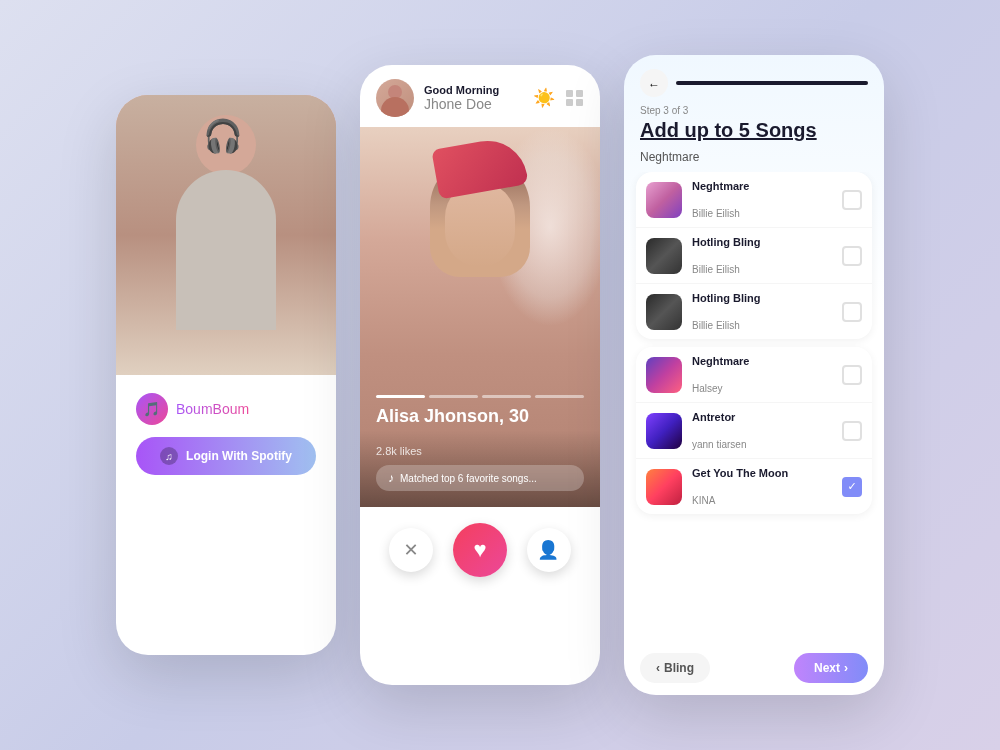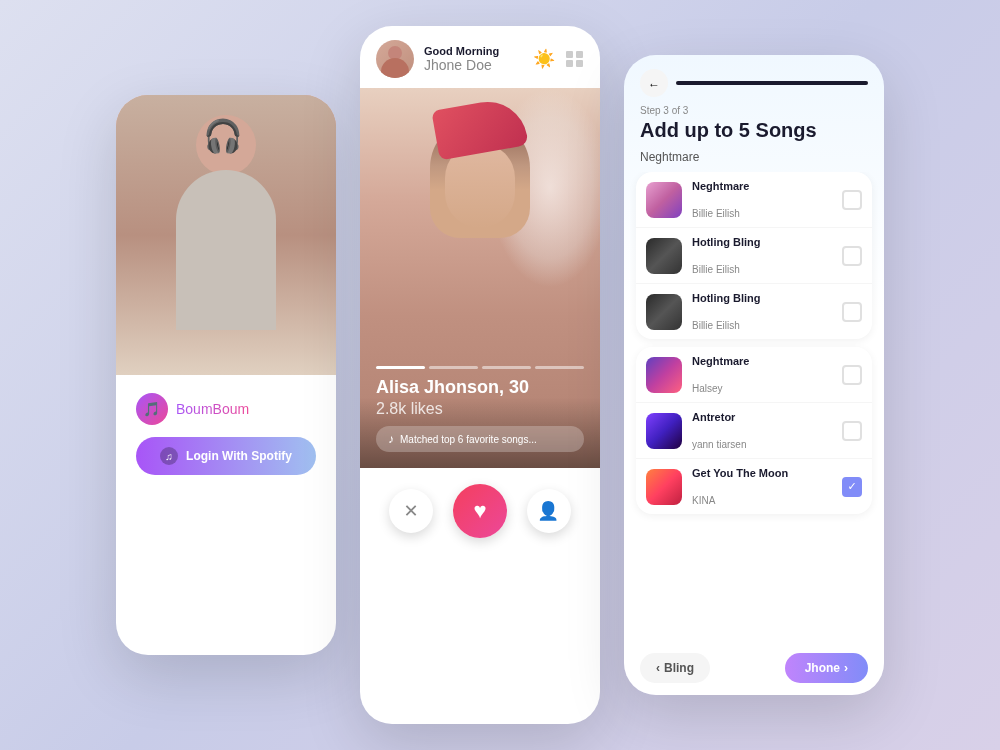--- a/index.html
+++ b/index.html
@@ -124,21 +124,21 @@
       width: 18px; height: 18px;
       background: rgba(0,0,0,0.25);
       border-radius: 50%;
       display: flex; align-items: center; justify-content: center;
       font-size: 10px;
     }
 
     
     .card2 {
       width: 240px;
-      height: 698px;
+      height: 620px;
       display: flex;
       flex-direction: column;
     }
     .card2-header {
       display: flex;
       align-items: center;
       padding: 14px 16px 10px;
       gap: 10px;
     }
     .avatar {
@@ -199,21 +199,21 @@
       justify-content: center;
     }
     .swipe-dot {
       height: 3px;
       background: rgba(255,255,255,0.5);
       border-radius: 2px;
       flex: 1;
     }
     .swipe-dot.active { background: white; }
     .person-name { color: white; font-size: 18px; font-weight: 700; }
-    .person-likes { color: rgba(255,255,255,0.8); font-size: 16px; margin-top: 2px; }
+    .person-likes { color: rgba(255,255,255,0.8); font-size: 11px; margin-top: 18px; }
     .matched-bar {
       display: flex;
       align-items: center;
       gap: 6px;
       background: rgba(255,255,255,0.25);
       backdrop-filter: blur(4px);
       border-radius: 20px;
       padding: 6px 12px;
       margin-top: 8px;
       font-size: 10px;
@@ -277,21 +277,21 @@
       background: #e0e0e0;
       border-radius: 2px;
     }
     .progress-fill {
       height: 100%;
       background: #1a1a2e;
       border-radius: 2px;
       width: 100%;
     }
     .card3-step { font-size: 10px; color: #888; padding: 0 16px 2px; }
-    .card3-title { font-size: 20px; font-weight: 800; color: #1a1a2e; padding: 0 16px 8px; line-height: 1.2; }
+    .card3-title { font-size: 20px; font-weight: 800; color: #1a1a2e; padding: 0 16px 8px; line-height: 1.2; text-decoration: underline; }
     .card3-search-label { font-size: 12px; color: #555; padding: 0 16px 8px; font-weight: 500; }
     .card3-list { flex: 1; padding: 0 12px; overflow: hidden; }
     .song-group {
       background: white;
       border-radius: 16px;
       margin-bottom: 8px;
       overflow: hidden;
       box-shadow: 0 2px 8px rgba(0,0,0,0.06);
     }
     .song-item {
@@ -498,17 +498,17 @@
       </div>
     </div>
   </div>
 
   <div class="card3-footer">
     <button class="back-pill">
       <span>‹</span>
       <span>Bling</span>
     </button>
     <button class="next-pill">
-      <span>Jhone</span>
+      <span>Next</span>
       <span>›</span>
     </button>
   </div>
 </div>
 
 </body></html>

